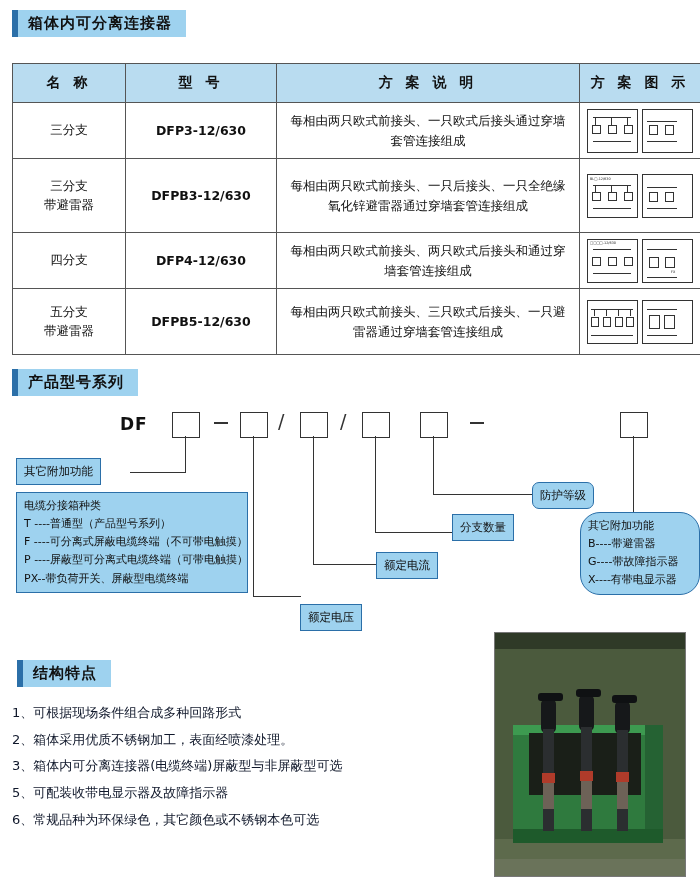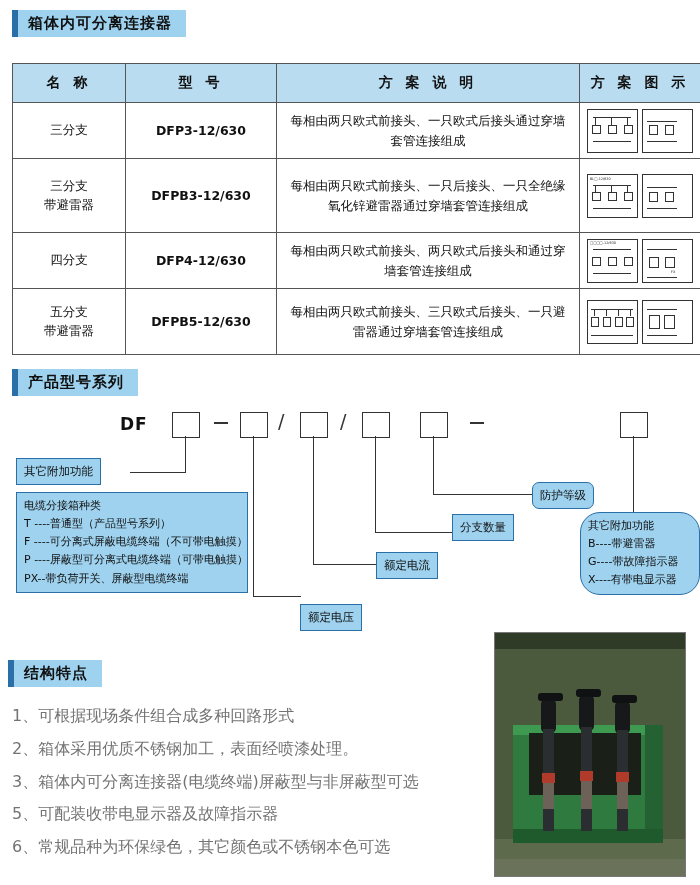--- a/index.html
+++ b/index.html
@@ -101,21 +101,21 @@
     white-space:nowrap;
   }
   .cap.big{font-size:11px;line-height:1.65;}
 
   
   .features{
     position:absolute;left:12px;top:700px;width:470px;
   }
   .features ol{margin:0;padding:0;list-style:none;}
   .features li{
-    font-size:16px;line-height:2.05;color:#737373;
+    font-size:13px;line-height:2.05;color:#0f172a;
   }
   .photo{
     position:absolute;right:14px;top:632px;
     width:190px;height:243px;
     border:1px solid #777;
     overflow:hidden;
     background:#3c4a35;
   }
 </style>
 </head>
@@ -286,21 +286,21 @@
   <div class="cap" style="left:532px;top:76px;border-radius:7px;">防护等级</div>
 
   <div class="cap big" style="left:580px;top:106px;width:104px;border-radius:20px;">
     <div>其它附加功能</div>
     <div>B----带避雷器</div>
     <div>G----带故障指示器</div>
     <div>X----有带电显示器</div>
   </div>
 </div>
 
-<div class="title-wrap" style="position:absolute;left:0;top:660px;padding:0 0 0 8px;">
+<div class="title-wrap" style="position:absolute;left:0;top:660px;padding:0 0 0 17px;">
   <span class="section-title">结构特点</span>
 </div>
 
 <div class="features">
   <ol>
     <li>1、可根据现场条件组合成多种回路形式</li>
     <li>2、箱体采用优质不锈钢加工，表面经喷漆处理。</li>
     <li>3、箱体内可分离连接器(电缆终端)屏蔽型与非屏蔽型可选</li>
     <li>5、可配装收带电显示器及故障指示器</li>
     <li>6、常规品种为环保绿色，其它颜色或不锈钢本色可选</li>

